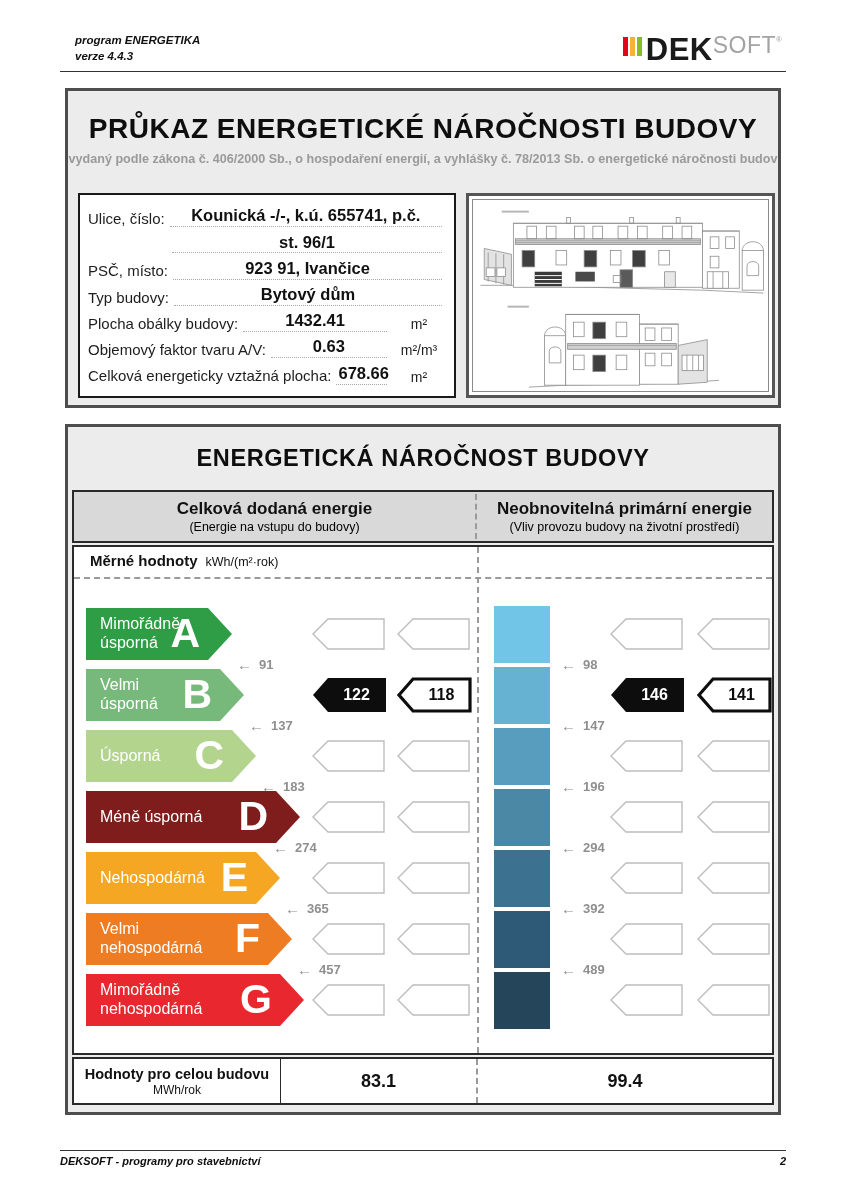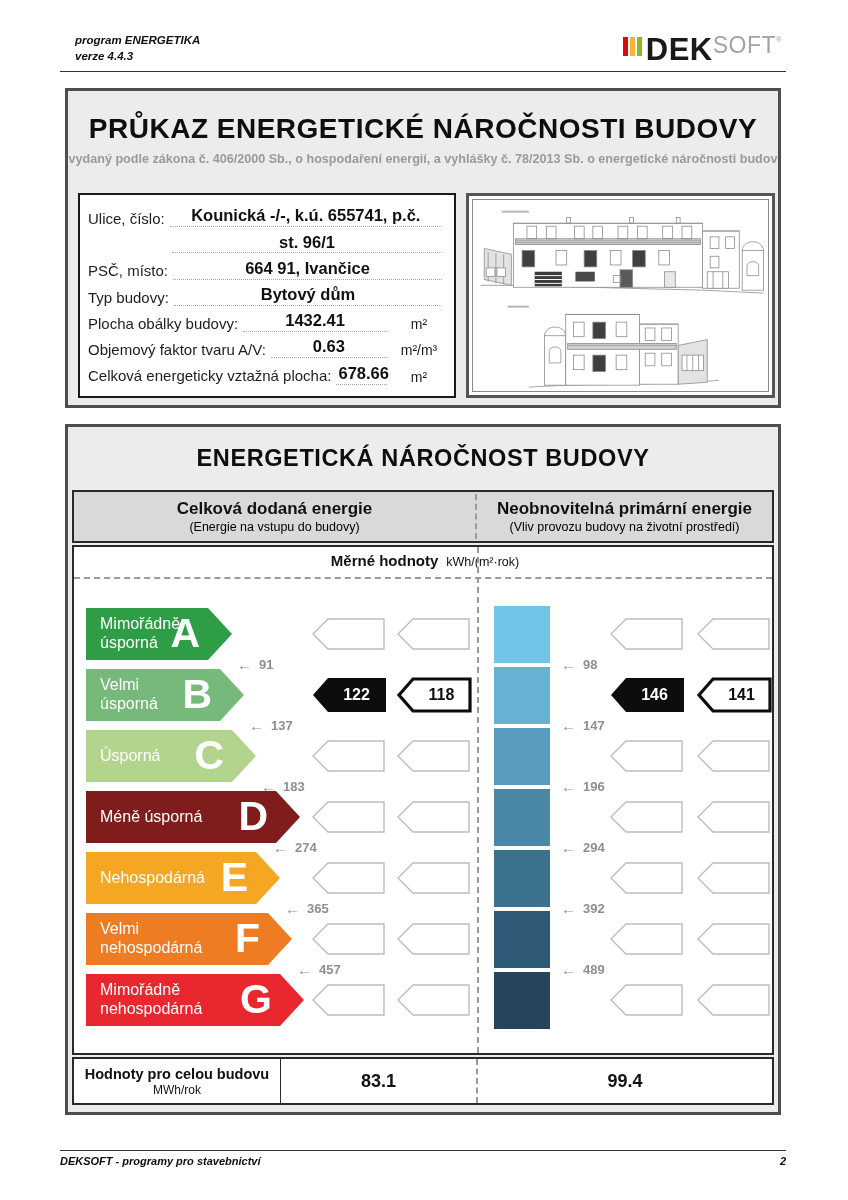--- a/index.html
+++ b/index.html
@@ -48,21 +48,21 @@
            border:2px solid #2a2a2a;box-sizing:border-box;display:flex;}
   .colhead .cell{flex:none;display:flex;flex-direction:column;justify-content:center;align-items:center;}
   .colhead .cell.l{width:401px;}
   .colhead .cell.r{flex:1;}
   .col-title{font-size:17px;font-weight:800;color:#111;}
   .col-sub{font-size:12.5px;color:#000000;margin-top:1px;}
   .colhead .vdash{width:0;border-left:2px dashed #9a9a9a;margin:2px 0;}
 
   .chart{position:absolute;left:4px;top:118px;width:702px;height:510px;background:#fff;
          border:2px solid #2a2a2a;box-sizing:border-box;}
-  .units-line{position:absolute;left:4px;right:0;top:5px;text-align:center;}
+  .units-line{position:absolute;left:16px;right:0;top:5px;}
   .units-label{font-size:15px;font-weight:800;}
   .units{font-size:12.5px;margin-left:8px;}
   .dash-h{position:absolute;left:0;width:698px;top:30px;border-top:2px dashed #9a9a9a;}
   .dash-v{position:absolute;left:403px;top:0;height:506px;border-left:2px dashed #9a9a9a;}
 
   .band{position:absolute;left:12px;height:52px;
         clip-path:polygon(0 0, calc(100% - 24px) 0, 100% 50%, calc(100% - 24px) 100%, 0 100%);}
   .bandlab{position:absolute;left:14px;top:50%;transform:translateY(-50%);
            color:#fff;font-size:16px;font-weight:400;line-height:1.18;white-space:pre-line;}
   .bandletter{position:absolute;right:32px;top:50%;transform:translateY(-52%);
@@ -128,21 +128,21 @@
           <span class="fval"><b>Kounická -/-, k.ú. 655741, p.č.</b></span>
           <span class="funit empty"></span>
         </div>
         <div class="frow cont">
           <span class="flab"></span>
           <span class="fval"><b>st. 96/1</b></span>
           <span class="funit empty"></span>
         </div>
         <div class="frow">
           <span class="flab">PSČ, místo:</span>
-          <span class="fval"><b>664 91, Ivančice</b></span>
+          <span class="fval"><b>923 91, Ivančice</b></span>
           <span class="funit empty"></span>
         </div>
         <div class="frow">
           <span class="flab">Typ budovy:</span>
           <span class="fval"><b>Bytový dům</b></span>
           <span class="funit empty"></span>
         </div>
         <div class="frow">
           <span class="flab">Plocha obálky budovy:</span>
           <span class="fval"><b>1432.41</b></span>

